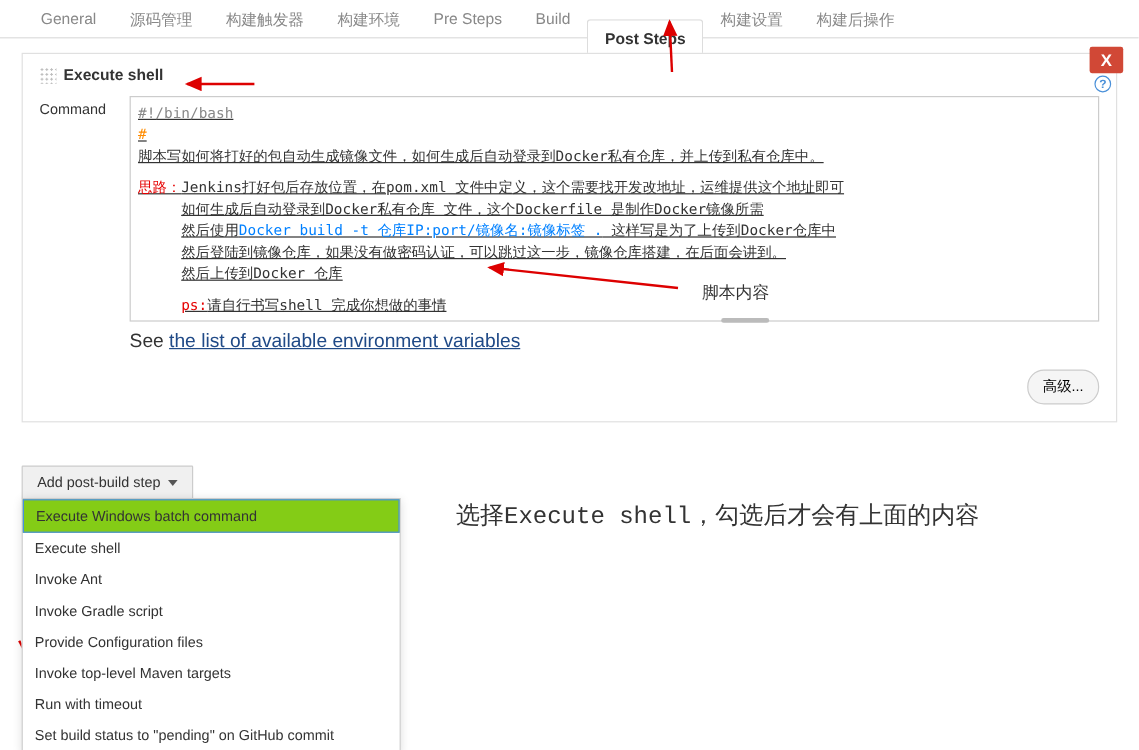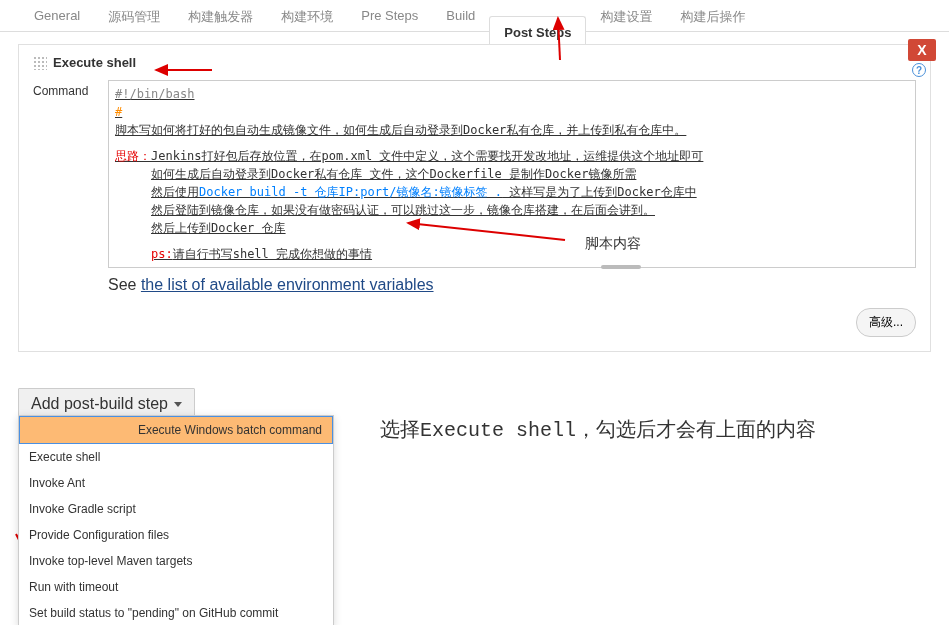--- a/index.html
+++ b/index.html
@@ -135,21 +135,21 @@
     .dropdown-btn {
       margin-top: 36px;
       padding: 6px 12px;
       background: #f0f0f0;
       border: 1px solid #ccc;
       border-radius: 1px;
       cursor: pointer;
       display: inline-flex;
       align-items: center;
       gap: 6px;
-      font-size: 16px;
+      font-size: 12px;
     }
     .arrow-down {
       width: 0; height: 0;
       border-left: 4px solid transparent;
       border-right: 4px solid transparent;
       border-top: 5px solid #555;
     }
     .dropdown-menu {
       position: absolute;
       top: 383px;
@@ -160,23 +160,22 @@
       box-shadow: 0 2px 8px rgba(0,0,0,0.15);
       z-index: 100;
     }
     .menu-item {
       padding: 6px 10px;
       cursor: pointer;
       font-size: 12px;
       color: #333;
     }
     .menu-item.selected {
-      background: #fdba74;
+      background: #84cc16;
       border: 1px solid #4a90e2;
-      text-align: right;
     }
     .annotation {
       position: absolute;
       color: #333;
       font-size: 14px;
       font-family: Liberation Mono, monospace;
     }
     .arrow-svg {
       position: absolute;
       pointer-events: none;

